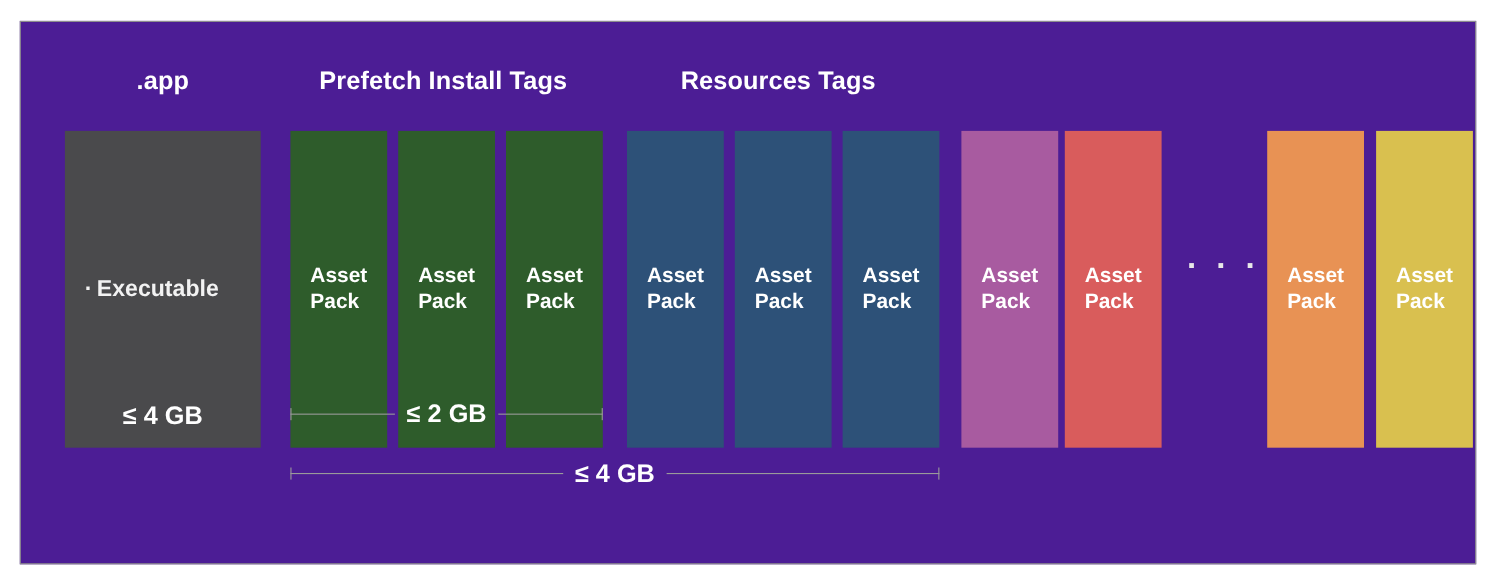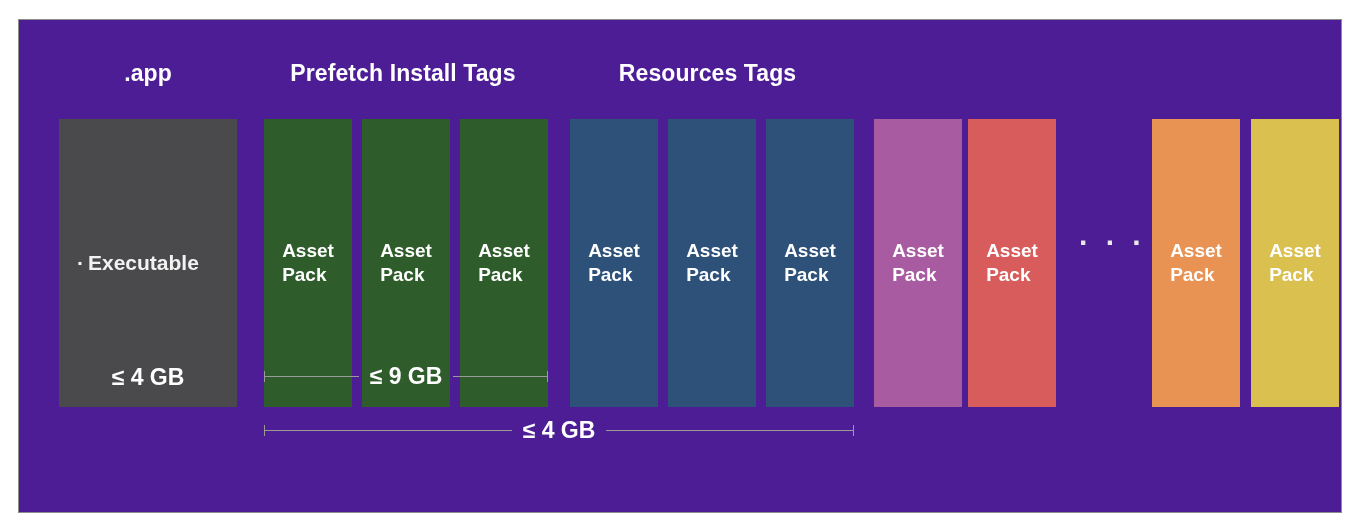--- a/index.html
+++ b/index.html
@@ -217,21 +217,21 @@
     <div class="pack-label">
       <span>Asset</span>
       <span class="l2">Pack</span>
     </div>
   </div>
 
   <div class="plain-label" style="left:40px; top:344px; width:178px;">≤ 4 GB</div>
 
   <div class="measure" style="left:245px; top:345px; width:284px;">
     <div class="seg cap-left"></div>
-    <div class="m-label">≤ 9 GB</div>
+    <div class="m-label">≤ 2 GB</div>
     <div class="seg cap-right"></div>
   </div>
 
   <div class="measure" style="left:245px; top:399px; width:590px;">
     <div class="seg cap-left"></div>
     <div class="m-label">≤ 4 GB</div>
     <div class="seg cap-right"></div>
   </div>
 
 

